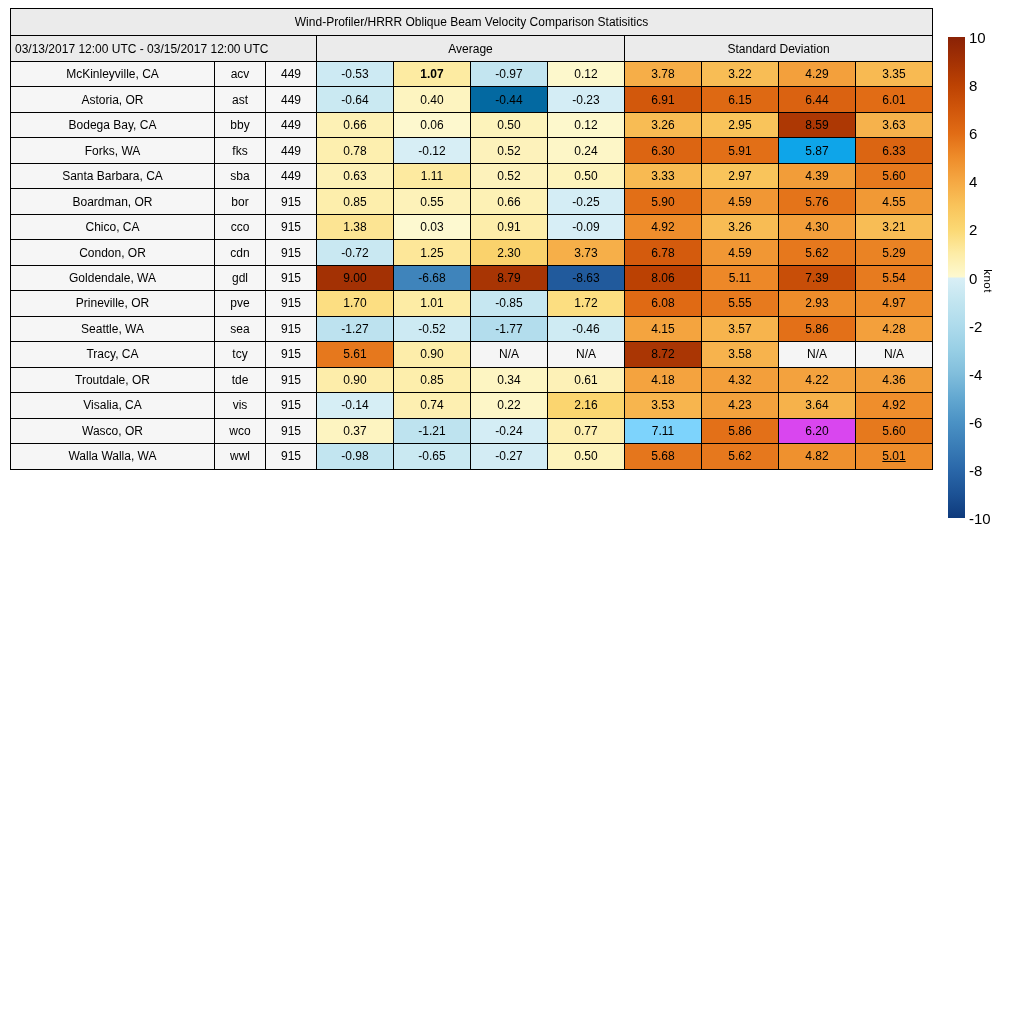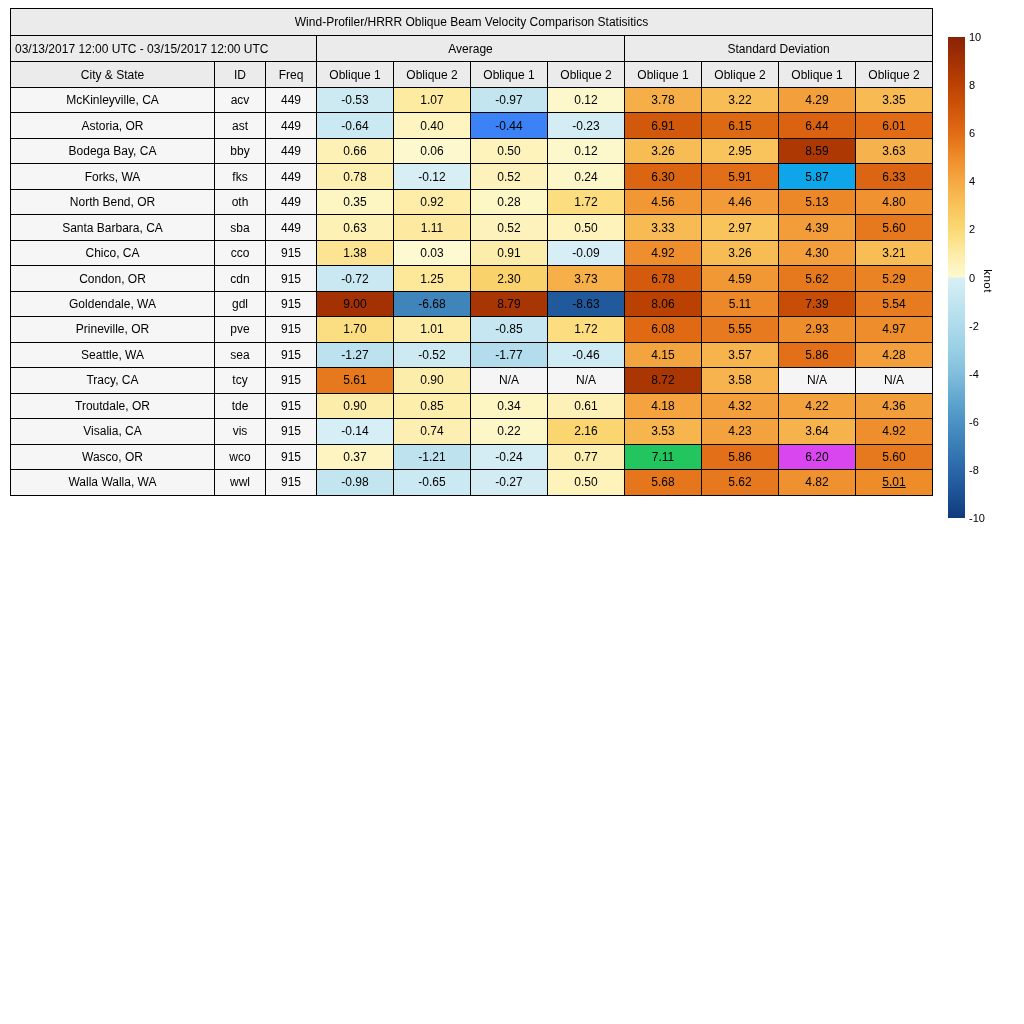--- a/index.html
+++ b/index.html
@@ -17,21 +17,21 @@
   .lbl{background:#f6f6f6;}
   tr.title-row{height:27px;}
   tr.group-row{height:26px;}
   tr.mode-row{height:25px;}
   tr.col-row{height:26px;}
   tr.data-row{height:25.47px;}
   td.period{text-align:left;padding-left:4px;}
   .colorbar{position:absolute;left:948px;top:37px;width:17px;height:481px;}
   .cb-tick{
     position:absolute;left:969px;transform:translateY(-50%);
-    font-size:11px;line-height:1;white-space:nowrap;
+    font-size:15px;line-height:1;white-space:nowrap;
   }
   .cb-unit{
     position:absolute;left:982px;top:281px;transform:translateY(-50%);
     writing-mode:vertical-rl;font-size:11.5px;letter-spacing:0.5px;
   }
 </style>
 </head>
 <body>
 
 <div class="table-wrap">
@@ -51,56 +51,43 @@
     </colgroup>
     <thead>
       <tr class="title-row">
         <td class="hdr" colspan="11">Wind-Profiler/HRRR Oblique Beam Velocity Comparison Statisitics</td>
       </tr>
       <tr class="group-row">
         <td class="hdr period" colspan="3">03/13/2017 12:00 UTC - 03/15/2017 12:00 UTC</td>
         <td class="hdr" colspan="4">Average</td>
         <td class="hdr" colspan="4">Standard Deviation</td>
       </tr>
-      <tr class="col-row">
-        <td class="hdr">City &amp; State</td>
-        <td class="hdr">ID</td>
-        <td class="hdr">Freq</td>
-        <td class="hdr">Oblique 1</td>
-        <td class="hdr">Oblique 2</td>
-        <td class="hdr">Oblique 1</td>
-        <td class="hdr">Oblique 2</td>
-        <td class="hdr">Oblique 1</td>
-        <td class="hdr">Oblique 2</td>
-        <td class="hdr">Oblique 1</td>
-        <td class="hdr">Oblique 2</td>
-      </tr>
     </thead>
     <tbody>
   <tr class="data-row">
     <td class="lbl">McKinleyville, CA</td>
     <td class="lbl">acv</td>
     <td class="lbl">449</td>
     <td style="background: rgb(205, 234, 243);">-0.53</td>
-    <td style="background: rgb(253, 235, 162);">1.07</td>
+    <td style="background: rgb(253, 235, 162); font-weight: bold;">1.07</td>
     <td style="background: rgb(195, 229, 240); margin-top: 12px;">-0.97</td>
     <td style="background: rgb(253, 248, 204);">0.12</td>
     <td style="background: rgb(246, 174, 72);">3.78</td>
     <td style="background: rgb(248, 189, 85);">3.22</td>
     <td style="background: rgb(243, 160, 60);">4.29</td>
     <td style="background: rgb(248, 186, 82);">3.35</td>
   </tr>
 
   <tr class="data-row">
     <td class="lbl">Astoria, OR</td>
     <td class="lbl">ast</td>
     <td class="lbl">449</td>
     <td style="background: rgb(202, 233, 242);">-0.64</td>
     <td style="background: rgb(253, 244, 192);">0.40</td>
-    <td style="background: #3b82f6;">-0.44</td>
+    <td style="background: #0369a1;">-0.44</td>
     <td style="background: rgb(212, 237, 245);">-0.23</td>
     <td style="background: rgb(210, 88, 12);">6.91</td>
     <td style="background: rgb(222, 105, 19);">6.15</td>
     <td style="background: rgb(218, 98, 17);">6.44</td>
     <td style="background: rgb(225, 108, 21);">6.01</td>
   </tr>
 
   <tr class="data-row">
     <td class="lbl">Bodega Bay, CA</td>
     <td class="lbl">bby</td>
@@ -122,48 +109,48 @@
     <td style="background: rgb(253, 239, 175);">0.78</td>
     <td style="background: rgb(215, 238, 245);">-0.12</td>
     <td style="background: rgb(253, 242, 187);">0.52</td>
     <td style="background: rgb(253, 246, 199);">0.24</td>
     <td style="background: rgb(220, 101, 18);">6.30</td>
     <td style="background: rgb(226, 111, 23);">5.91</td>
     <td style="background: #0ea5e9;">5.87</td>
     <td style="background: rgb(219, 101, 18);">6.33</td>
   </tr>
 
-  <tr class="data-row">
-    <td class="lbl">North Bend, OR</td>
-    <td class="lbl">oth</td>
-    <td class="lbl">449</td>
-    <td style="background: rgb(253, 245, 194);">0.35</td>
-    <td style="background: rgb(253, 237, 169);">0.92</td>
-    <td style="background: rgb(253, 246, 197);">0.28</td>
-    <td style="background: rgb(252, 222, 129);">1.72</td>
-    <td style="background: rgb(241, 152, 53);">4.56</td>
-    <td style="background: rgb(242, 155, 56);">4.46</td>
-    <td style="background: rgb(236, 136, 39);">5.13</td>
-    <td style="background: rgb(239, 146, 47);">4.80</td>
-  </tr>
 
   <tr class="data-row">
     <td class="lbl">Santa Barbara, CA</td>
     <td class="lbl">sba</td>
     <td class="lbl">449</td>
     <td style="background: rgb(253, 241, 182);">0.63</td>
     <td style="background: rgb(253, 234, 160);">1.11</td>
     <td style="background: rgb(253, 242, 187);">0.52</td>
     <td style="background: rgb(253, 243, 187);">0.50</td>
     <td style="background: rgb(248, 186, 82);">3.33</td>
     <td style="background: rgb(249, 196, 91);">2.97</td>
     <td style="background: rgb(242, 157, 57);">4.39</td>
     <td style="background: rgb(230, 121, 29);">5.60</td>
   </tr>
 
+  <tr class="data-row">
+    <td class="lbl">Boardman, OR</td>
+    <td class="lbl">bor</td>
+    <td class="lbl">915</td>
+    <td style="background: rgb(253, 238, 172);">0.85</td>
+    <td style="background: rgb(253, 242, 185);">0.55</td>
+    <td style="background: rgb(253, 241, 181);">0.66</td>
+    <td style="background: rgb(212, 237, 245);">-0.25</td>
+    <td style="background: rgb(226, 111, 23);">5.90</td>
+    <td style="background: rgb(241, 151, 52);">4.59</td>
+    <td style="background: rgb(228, 116, 26);">5.76</td>
+    <td style="background: rgb(241, 153, 53);">4.55</td>
+  </tr>
 
   <tr class="data-row">
     <td class="lbl">Chico, CA</td>
     <td class="lbl">cco</td>
     <td class="lbl">915</td>
     <td style="background: rgb(252, 228, 147);">1.38</td>
     <td style="background: rgb(253, 249, 208);">0.03</td>
     <td style="background: rgb(253, 237, 170);">0.91</td>
     <td style="background: rgb(215, 238, 246);">-0.09</td>
     <td style="background: rgb(239, 142, 44);">4.92</td>
@@ -271,21 +258,21 @@
   </tr>
 
   <tr class="data-row">
     <td class="lbl">Wasco, OR</td>
     <td class="lbl">wco</td>
     <td class="lbl">915</td>
     <td style="background: rgb(253, 244, 193);">0.37</td>
     <td style="background: rgb(190, 227, 239);">-1.21</td>
     <td style="background: rgb(212, 237, 245);">-0.24</td>
     <td style="background: rgb(253, 239, 176);">0.77</td>
-    <td style="background: #22c55e;">7.11</td>
+    <td style="background: #7dd3fc;">7.11</td>
     <td style="background: rgb(227, 112, 24);">5.86</td>
     <td style="background: #d946ef;">6.20</td>
     <td style="background: rgb(230, 121, 29);">5.60</td>
   </tr>
 
   <tr class="data-row">
     <td class="lbl">Walla Walla, WA</td>
     <td class="lbl">wwl</td>
     <td class="lbl">915</td>
     <td style="background: rgb(194, 229, 240);">-0.98</td>

